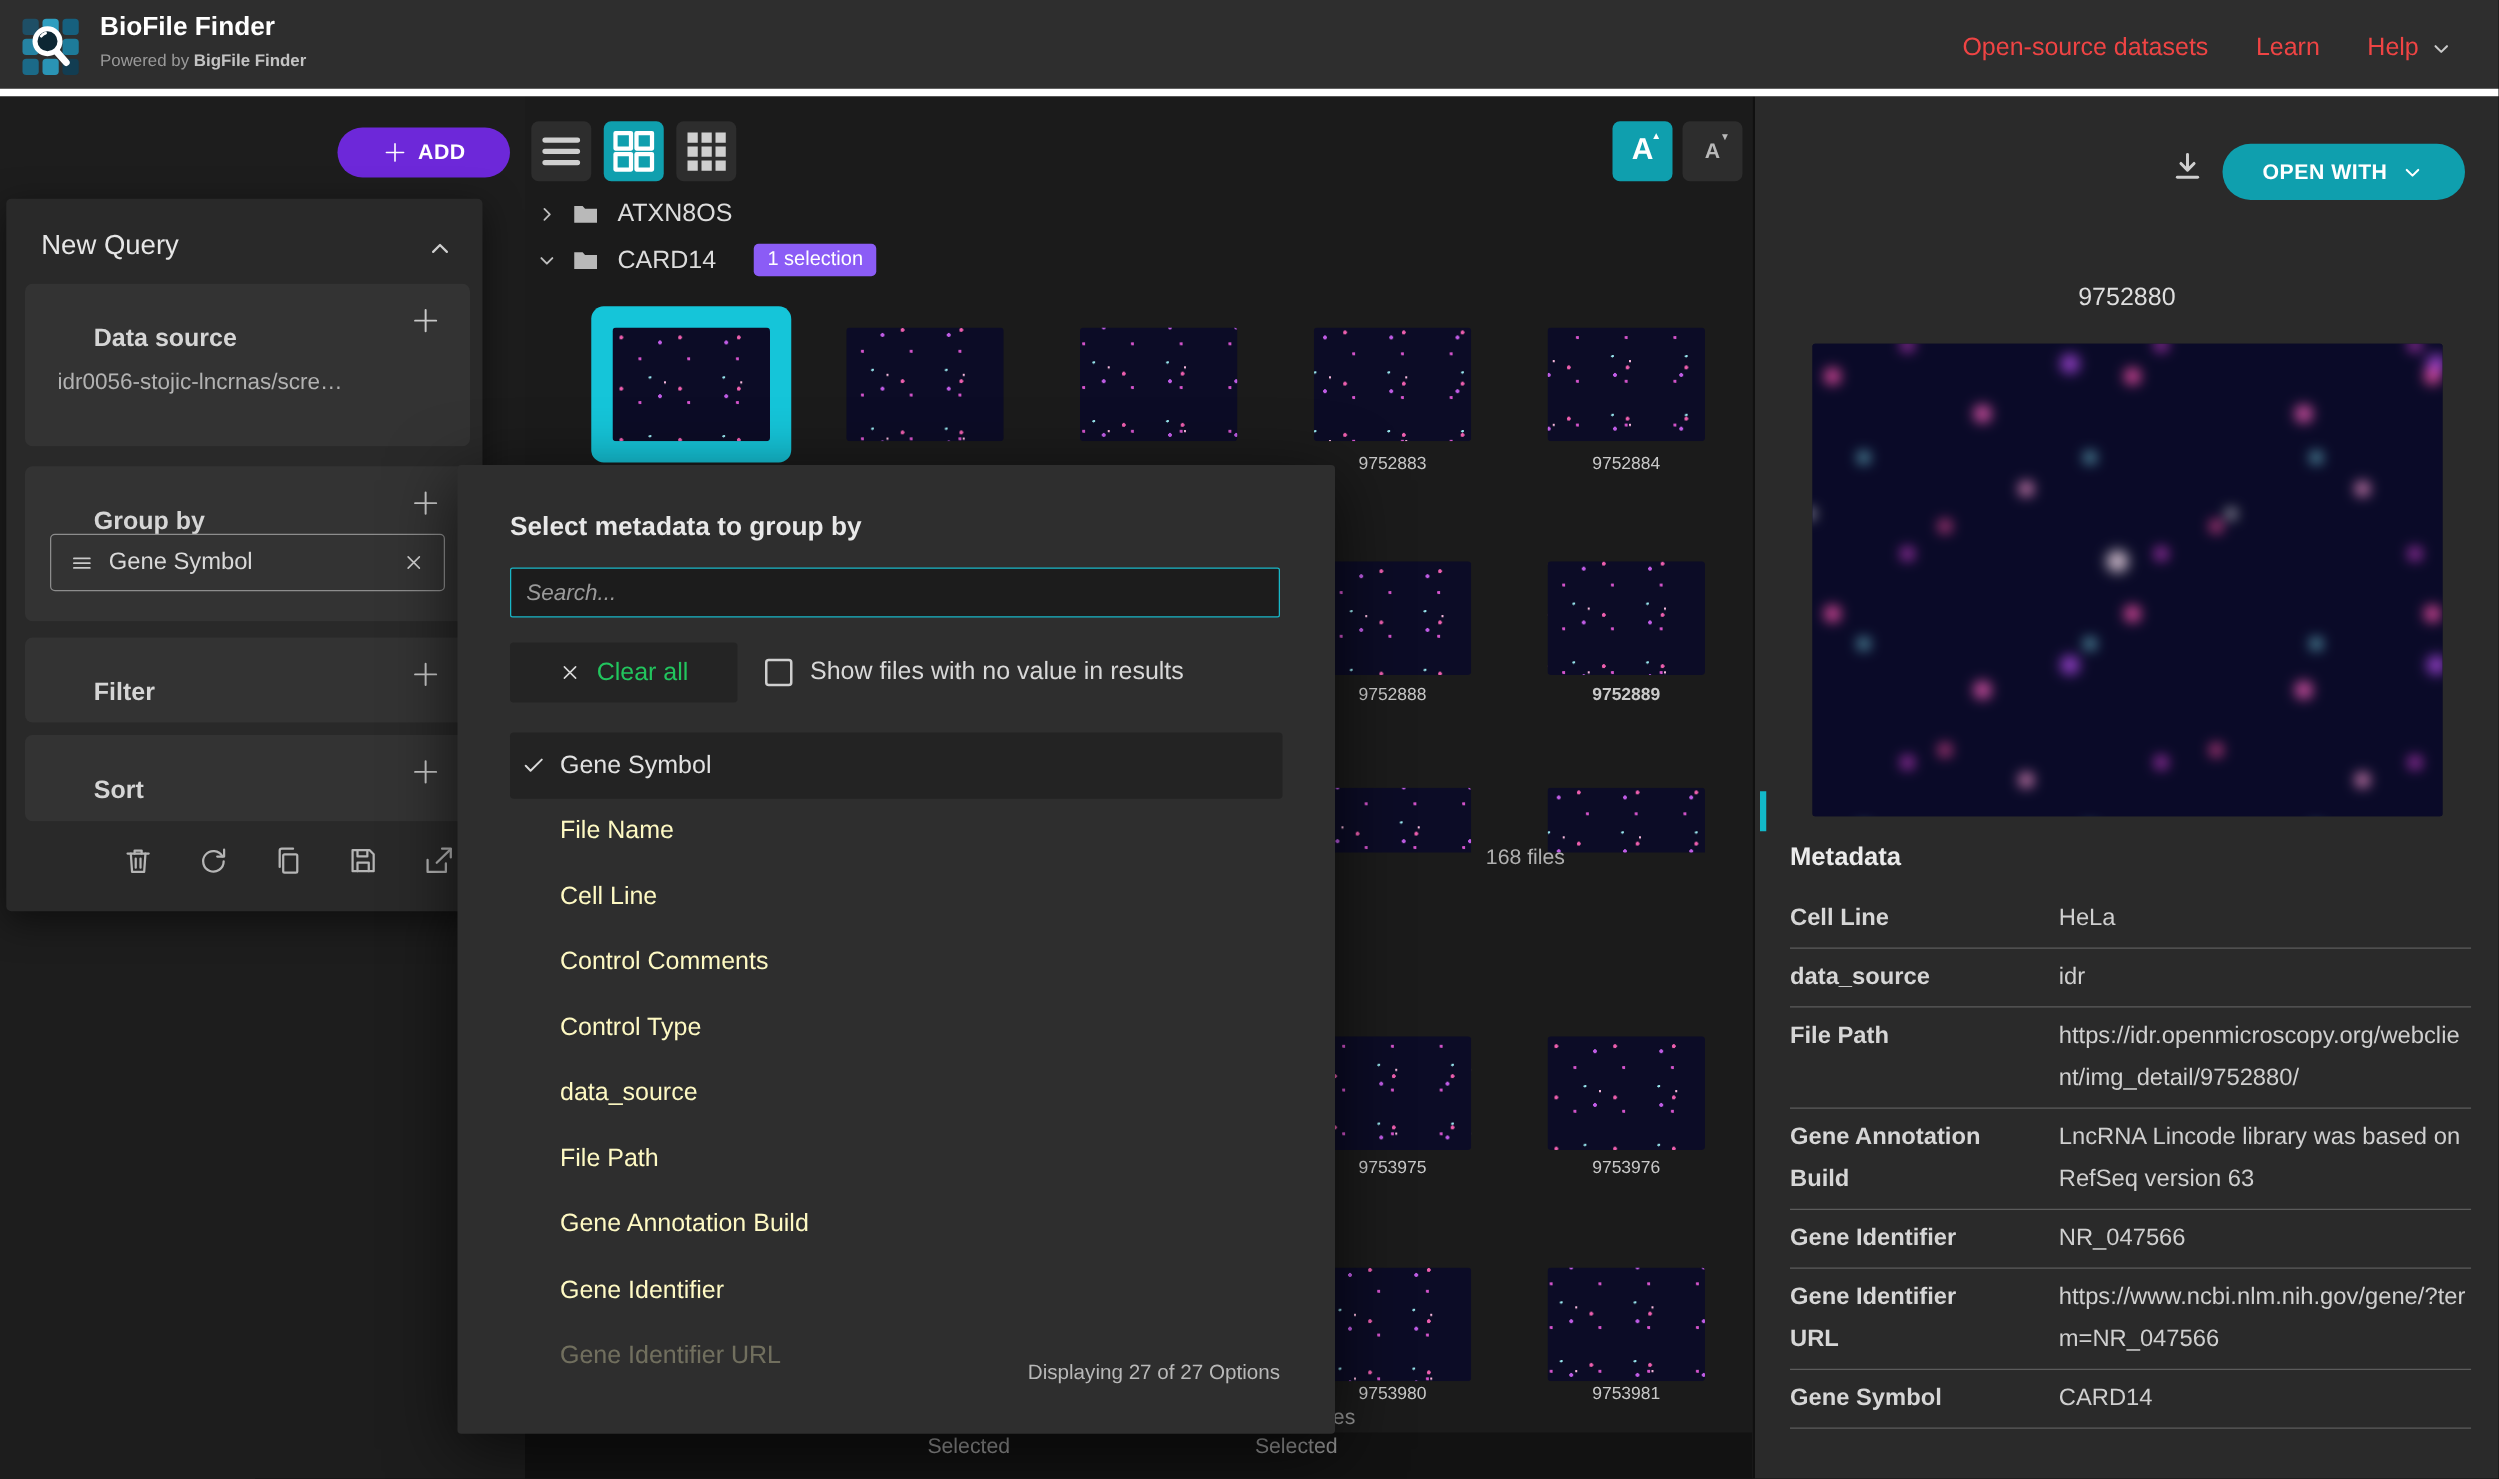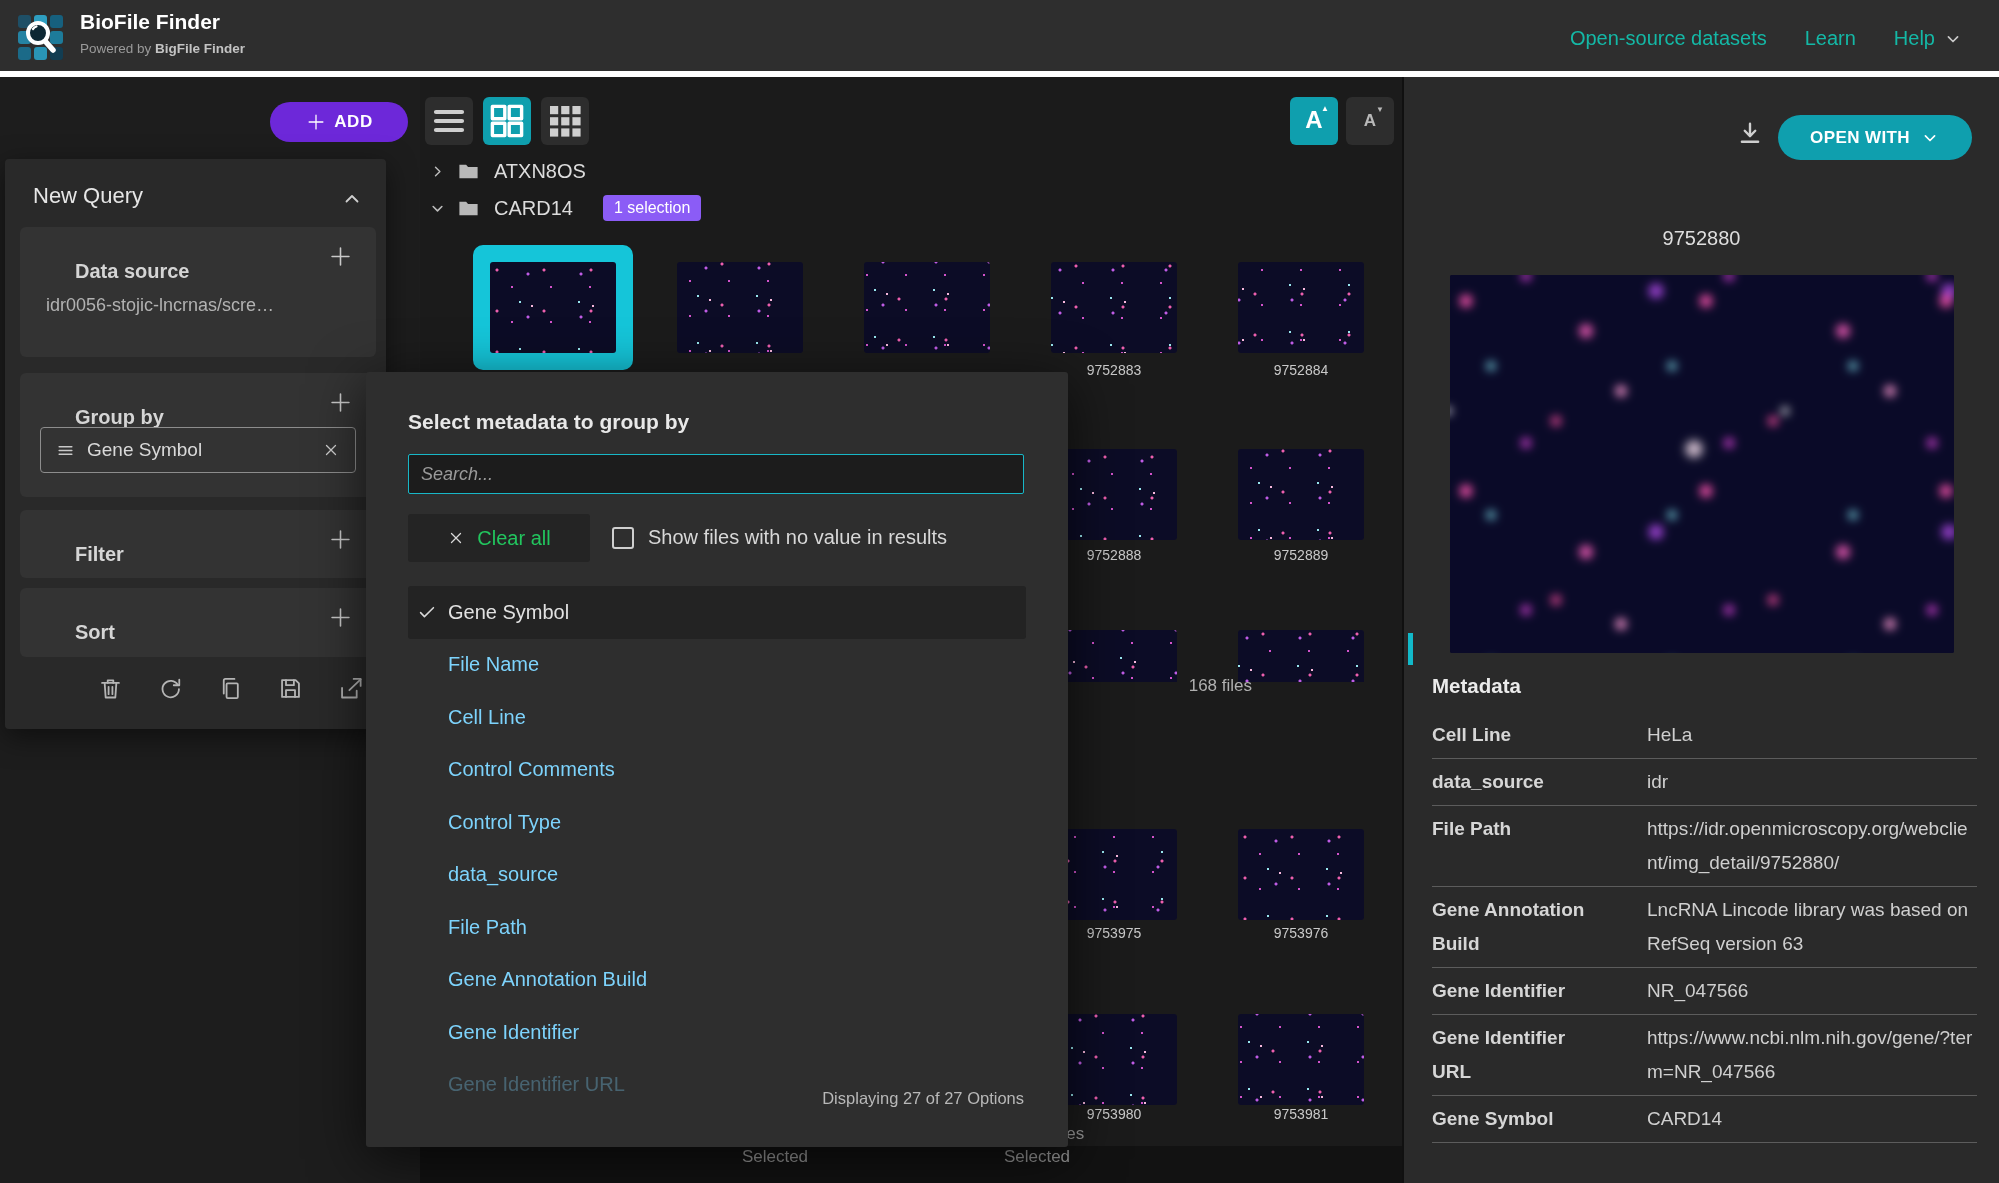--- a/index.html
+++ b/index.html
@@ -9,21 +9,21 @@
   svg{display:block;}
 
   
   #header{position:absolute;left:0;top:0;width:1999px;height:77px;background:#2e2e2e;
           border-bottom:6px solid #ffffff;box-sizing:border-box;z-index:40;}
   #logo{position:absolute;left:16px;top:13px;width:50px;height:50px;}
   #app-title{position:absolute;left:80px;top:10px;font-size:21px;font-weight:bold;color:#fff;}
   #app-subtitle{position:absolute;left:80px;top:41px;font-size:13.5px;color:#9a9a9a;}
   #app-subtitle b{color:#c3c3c3;font-weight:bold;}
   #nav{position:absolute;right:36px;top:0;height:77px;display:flex;align-items:center;gap:38px;}
-  .nav-item{display:flex;align-items:center;gap:8px;font-size:20px;color:#14b8a6;cursor:pointer;}
+  .nav-item{display:flex;align-items:center;gap:8px;font-size:20px;color:#ef4444;cursor:pointer;}
   .nav-item .chev{width:20px;height:20px;color:#c9c9c9;}
 
   
   #add-btn{position:absolute;left:270px;top:102px;width:138px;height:40px;border-radius:20px;
            background:#6d28d9;color:#fff;display:flex;align-items:center;justify-content:center;
            gap:7px;font-size:17px;font-weight:bold;letter-spacing:.5px;z-index:10;cursor:pointer;}
   #add-btn .plus{width:22px;height:22px;}
   #query-panel{position:absolute;left:5px;top:159px;width:381px;height:570px;background:#292929;
                border-radius:4px;box-shadow:0 8px 28px rgba(0,0,0,.5);z-index:20;}
   #qp-title{position:absolute;left:28px;top:24px;font-size:22px;color:#e6e6e6;}
@@ -99,21 +99,21 @@
                 font-size:18px;padding:0 12px;font-family:"Liberation Sans",sans-serif;outline:none;}
   #modal-search::placeholder{font-style:italic;color:#9a9a9a;}
   #clear-btn{position:absolute;left:42px;top:142px;width:182px;height:48px;background:#242424;border-radius:3px;
              display:flex;align-items:center;justify-content:center;gap:12px;font-size:20px;color:#22c55e;cursor:pointer;}
   #clear-btn .cx{width:18px;height:18px;color:#d9d9d9;}
   #modal-checkbox{position:absolute;left:246px;top:155px;width:22px;height:22px;border:2px solid #cfcfcf;
                   border-radius:3px;box-sizing:border-box;cursor:pointer;}
   #modal-checkbox-label{position:absolute;left:282px;top:154px;font-size:20px;color:#d8d8d8;}
   #modal-options{position:absolute;left:42px;top:214px;width:618px;}
   .opt-row{position:relative;height:52.5px;display:flex;align-items:center;cursor:pointer;}
-  .opt-row .opt-label{margin-left:40px;font-size:20px;color:#7dd3fc;}
+  .opt-row .opt-label{margin-left:40px;font-size:20px;color:#fef9c3;}
   .opt-row.selected{background:#232323;border-radius:3px;}
   .opt-row.selected .opt-label{color:#e2e2e2;}
   .opt-row .opt-check{position:absolute;left:8px;top:15px;width:22px;height:22px;color:#d9d9d9;}
   .opt-row.faded{opacity:.32;}
   #modal-footer{position:absolute;right:44px;top:717px;font-size:16.5px;color:#b8b8b8;}
 
   
   #detail{position:absolute;left:1402px;top:77px;width:597px;height:1106px;background:#2a2a2a;
           border-left:2px solid #101010;box-sizing:border-box;z-index:10;}
   #dl-btn{position:absolute;left:331px;top:40px;width:30px;height:32px;color:#cfcfcf;cursor:pointer;}
@@ -259,21 +259,21 @@
         <div class="thumb t3" style="left: 631px; top: 185px;"></div>
         <div class="thumb-label" style="left: 609px; top: 285px;">9752883</div>
         <div class="thumb t4" style="left: 818px; top: 185px;"></div>
         <div class="thumb-label" style="left: 796px; top: 285px;">9752884</div>
         <div class="thumb t2" style="left: 70px; top: 372px;"></div>
         <div class="thumb t3" style="left: 257px; top: 372px;"></div>
         <div class="thumb t4" style="left: 444px; top: 372px;"></div>
         <div class="thumb t" style="left: 631px; top: 372px;"></div>
         <div class="thumb-label" style="left: 609px; top: 470px;">9752888</div>
         <div class="thumb t1" style="left: 818px; top: 372px;"></div>
-        <div class="thumb-label" style="left: 796px; top: 470px;">9752889</div>
+        <div class="thumb-label" style="left: 796px; top: 470px; font-weight: bold;">9752889</div>
         <div class="clip-row" style="left: 60px; top: 553px; width: 904px; height: 52px;">
           <div class="thumb t4" style="left: 10px; top: 0px;"></div>
           <div class="thumb t" style="left: 197px; top: 0px;"></div>
           <div class="thumb t1" style="left: 384px; top: 0px;"></div>
           <div class="thumb t2" style="left: 571px; top: 0px;"></div>
           <div class="thumb t3" style="left: 758px; top: 0px;"></div>
         </div>
         <div class="file-count" style="left: 682px; top: 599px;">168 files</div>
         <div class="thumb t1" style="left: 70px; top: 752px;"></div>
         <div class="thumb t2" style="left: 257px; top: 752px;"></div>

